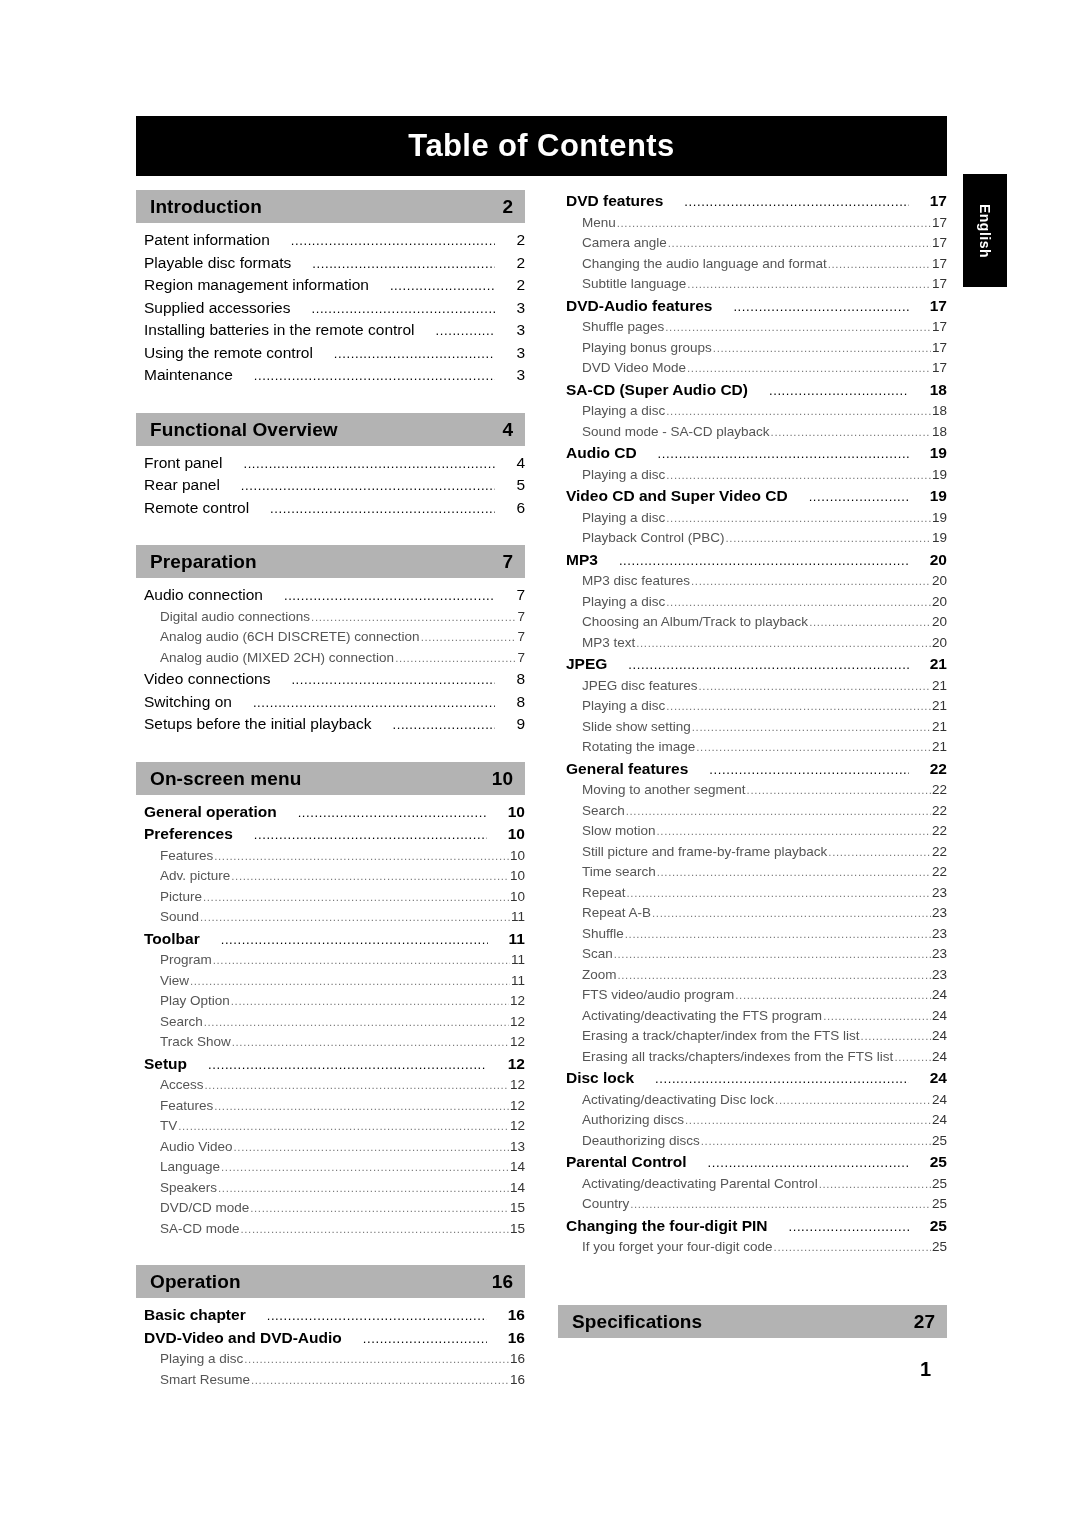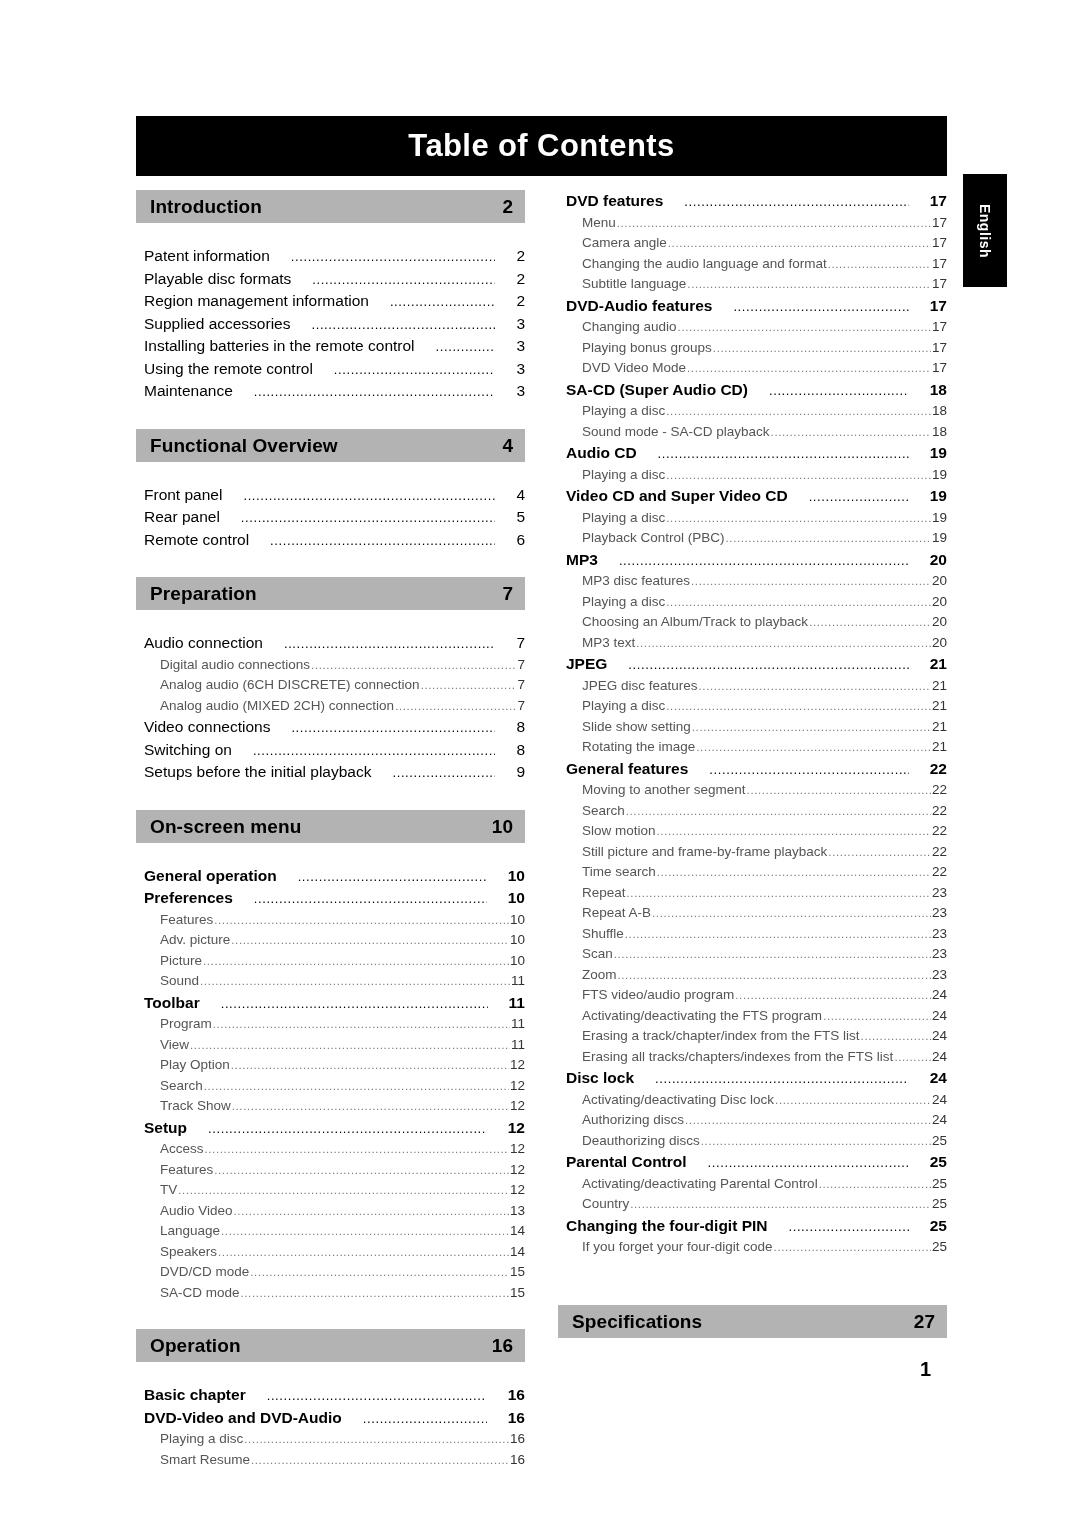--- a/index.html
+++ b/index.html
@@ -75,21 +75,21 @@
 
   
   .section-bar {
     background: #b3b3b3;
     height: 33px;
     display: flex;
     align-items: center;
     justify-content: space-between;
     padding: 0 12px 0 14px;
     box-sizing: border-box;
-    margin-bottom: 22px;
+    margin-bottom: 6px;
   }
   .section-bar .sec-title {
     font-size: 19px;
     font-weight: bold;
     letter-spacing: 0.1px;
     line-height: 1;
   }
   .section-bar .sec-page {
     font-size: 19px;
     font-weight: bold;
@@ -427,21 +427,21 @@
         <span class="etext">Subtitle language</span>
         <span class="dots">................................................................................................................................................................</span>
         <span class="epage">17</span>
       </div>
       <div class="entry lvl1 bold">
         <span class="etext">DVD-Audio features</span>
         <span class="dots">................................................................................................................................................................</span>
         <span class="epage">17</span>
       </div>
       <div class="entry lvl2">
-        <span class="etext">Changing audio</span>
+        <span class="etext">Shuffle pages</span>
         <span class="dots">................................................................................................................................................................</span>
         <span class="epage">17</span>
       </div>
       <div class="entry lvl2">
         <span class="etext">Playing bonus groups</span>
         <span class="dots">................................................................................................................................................................</span>
         <span class="epage">17</span>
       </div>
       <div class="entry lvl2">
         <span class="etext">DVD Video Mode</span>

